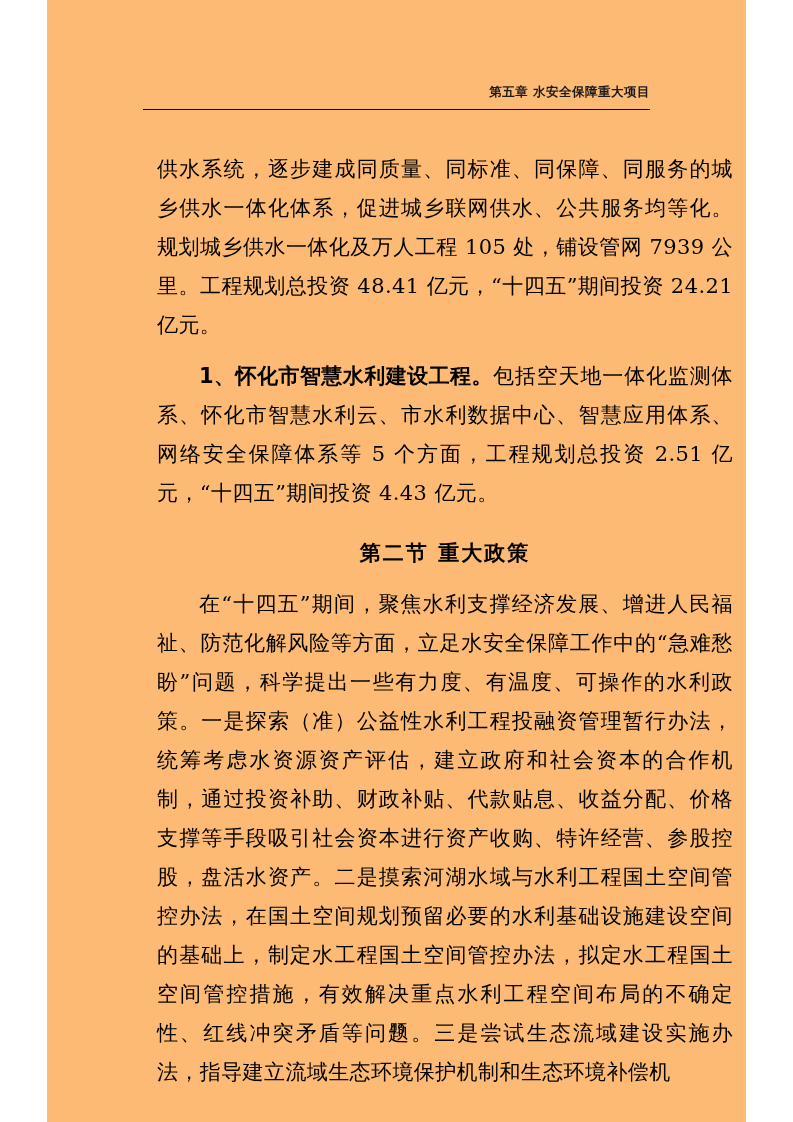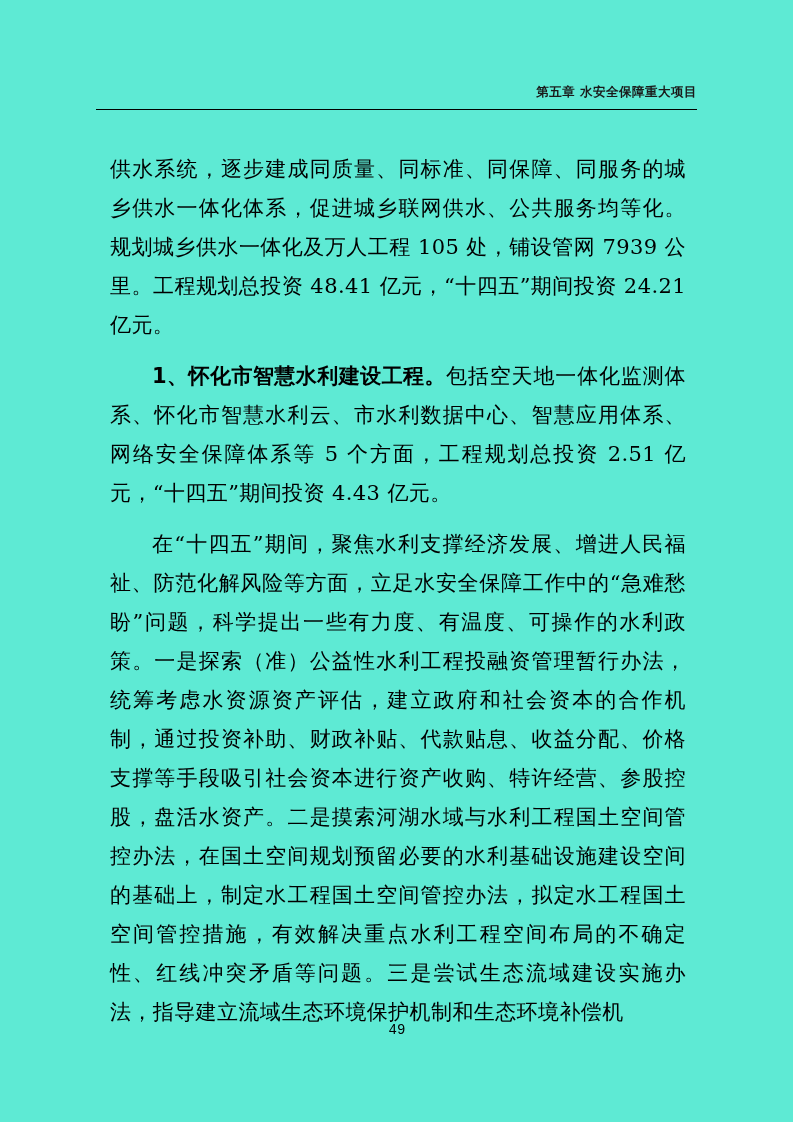--- a/index.html
+++ b/index.html
@@ -2,23 +2,23 @@
 <html><head>
 <meta charset="utf-8">
 <style>
   html, body {
     margin: 0;
     padding: 0;
     background: #ffffff;
   }
   .page {
     position: relative;
-    width: 793px;
+    width: 699px;
     height: 1122px;
-    background: #5eead4;
+    background: #fdba74;
     margin: 0 auto;
     font-family: "DejaVu Serif", "Liberation Serif", serif;
     color: #000000;
     overflow: hidden;
   }
   .header {
     position: absolute;
     top: 84px;
     left: 96px;
     right: 96px;
@@ -93,20 +93,21 @@
     <div class="header-text">第五章 水安全保障重大项目</div>
     <div class="header-rule"></div>
   </div>
 
   <div class="content">
 
     <p class="para">供水系统，逐步建成同质量、同标准、同保障、同服务的城乡供水一体化体系，促进城乡联网供水、公共服务均等化。规划城乡供水一体化及万人工程 105 处，铺设管网 7939 公里。工程规划总投资 48.41 亿元，“十四五”期间投资 24.21 亿元。</p>
 
     <p class="para indent2"><span class="bold-run">1、怀化市智慧水利建设工程。</span><span>包括空天地一体化监测体系、怀化市智慧水利云、市水利数据中心、智慧应用体系、网络安全保障体系等 5 个方面，工程规划总投资 2.51 亿元，“十四五”期间投资 4.43 亿元。</span></p>
 
+    <div class="section-title">第二节 重大政策</div>
 
     <p class="para indent2">在“十四五”期间，聚焦水利支撑经济发展、增进人民福祉、防范化解风险等方面，立足水安全保障工作中的“急难愁盼”问题，科学提出一些有力度、有温度、可操作的水利政策。一是探索（准）公益性水利工程投融资管理暂行办法，统筹考虑水资源资产评估，建立政府和社会资本的合作机制，通过投资补助、财政补贴、代款贴息、收益分配、价格支撑等手段吸引社会资本进行资产收购、特许经营、参股控股，盘活水资产。二是摸索河湖水域与水利工程国土空间管控办法，在国土空间规划预留必要的水利基础设施建设空间的基础上，制定水工程国土空间管控办法，拟定水工程国土空间管控措施，有效解决重点水利工程空间布局的不确定性、红线冲突矛盾等问题。三是尝试生态流域建设实施办法，指导建立流域生态环境保护机制和生态环境补偿机</p>
 
   </div>
 
   <div class="footer">49</div>
 
 </div>
 
 </body></html>

